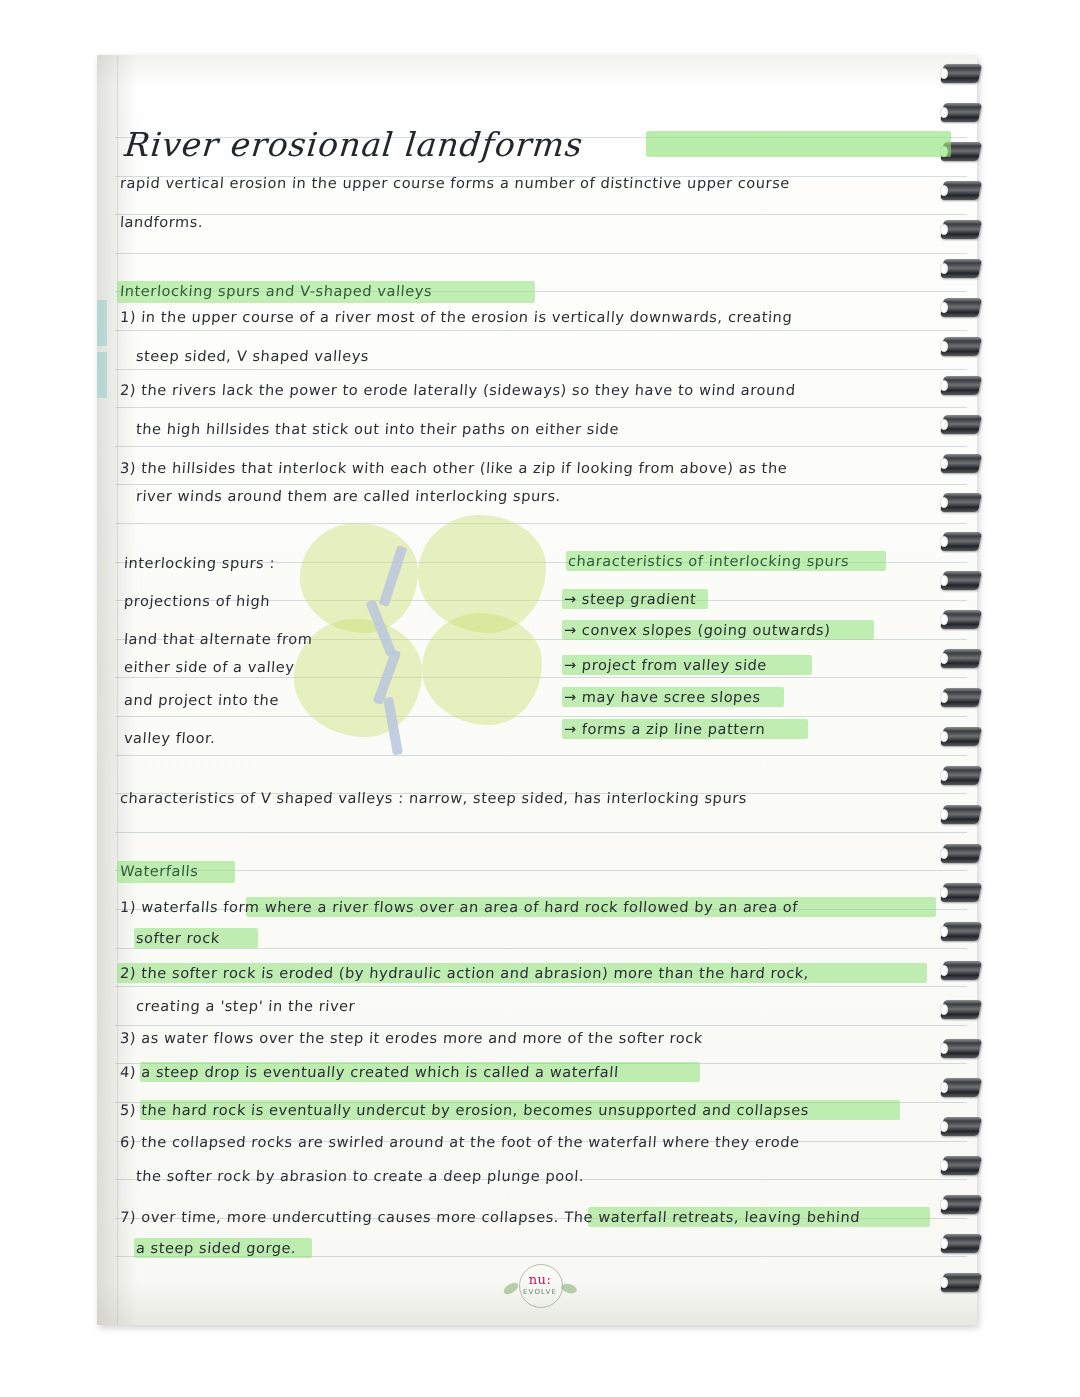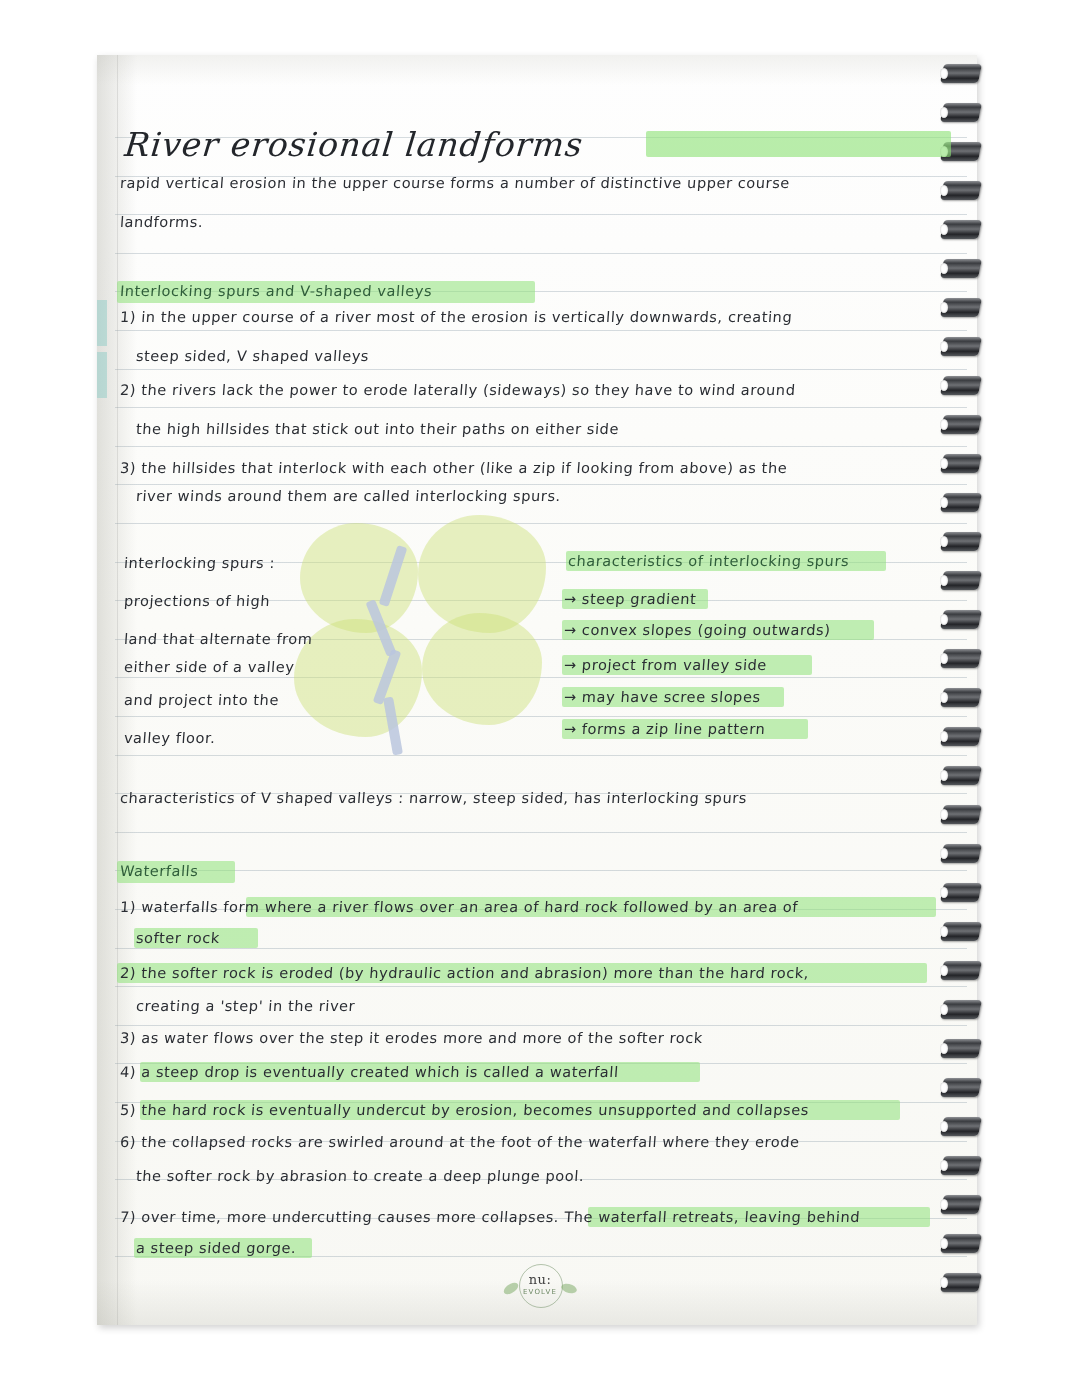--- a/index.html
+++ b/index.html
@@ -182,21 +182,21 @@
     left: 22px; top: 2px;
     width: 42px; height: 42px;
     border: 1.4px solid rgba(120,150,110,0.55);
     border-radius: 50%;
   }
   .logo .nu {
     position: absolute;
     left: 0; right: 0; top: 10px;
     font-size: 13px;
     letter-spacing: 0.5px;
-    color: #404040;
+    color: #be185d;
     font-family: "DejaVu Serif", serif;
   }
   .logo .ev {
     position: absolute;
     left: 0; right: 0; top: 26px;
     font-size: 7px;
     letter-spacing: 1.2px;
     color: #6f8a66;
     font-family: "DejaVu Sans", sans-serif;
   }

